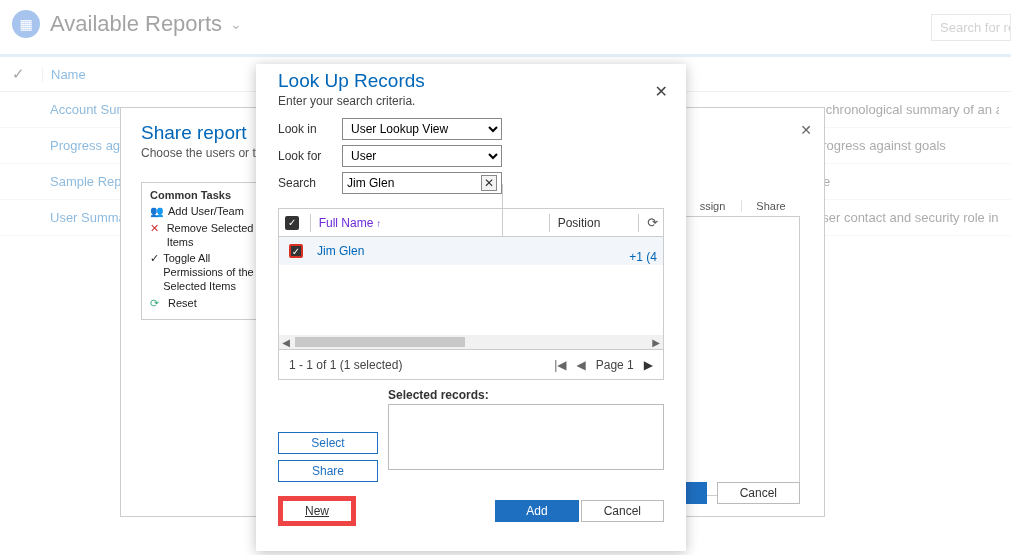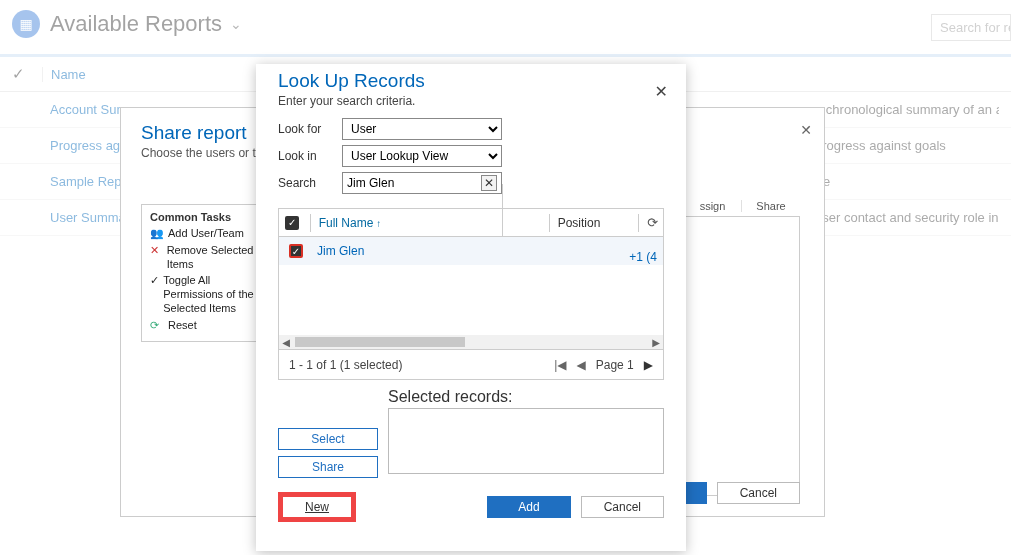--- a/index.html
+++ b/index.html
@@ -25,21 +25,21 @@
 .grid-row .desc-cell { flex:1; color:#444; overflow:hidden; white-space:nowrap; }
 
 
 .dim { position:absolute; inset:0; background: rgba(255,255,255,0.55); }
 
 
 .share-dialog { position:absolute; left:120px; top:107px; width:705px; height:410px; background:#fff; border:1px solid #ccc; }
 .share-title { color:#0066b8; font-size:19px; padding: 14px 20px 2px; }
 .share-sub { color:#555; padding: 0 20px 10px; font-size:12px; }
 .share-close { position:absolute; right:12px; top:14px; color:#666; font-size:14px; cursor:pointer; }
-.tasks-panel { position:absolute; left:20px; top:96px; width:140px; border:1px solid #ccc; padding:6px 8px; font-size:11px; }
+.tasks-panel { position:absolute; left:20px; top:74px; width:140px; border:1px solid #ccc; padding:6px 8px; font-size:11px; }
 .tasks-panel .hdr { font-weight:bold; margin-bottom:4px; font-size:11px; }
 .task-item { display:flex; align-items:flex-start; margin:3px 0; color:#222; line-height:1.25; }
 .task-item .ti-icon { width:14px; margin-right:4px; font-size:11px; }
 .share-right-box { position:absolute; right:24px; top:108px; width:120px; height:280px; border:1px solid #ccc; }
 .share-col-labels { position:absolute; right:24px; top:92px; display:flex; font-size:11px; color:#555; }
 .share-col-labels span { width:58px; text-align:center; border-right:1px solid #e0e0e0; }
 .share-buttons { position:absolute; right:24px; bottom:12px; display:flex; gap:10px; }
 .btn-primary { background:#1f6fc1; color:#fff; border:1px solid #1f6fc1; padding:3px 24px; font-size:12px; }
 .btn-secondary { background:#fff; color:#333; border:1px solid #bbb; padding:3px 22px; font-size:12px; }
 
@@ -54,46 +54,46 @@
 .search-wrap { display:flex; align-items:center; justify-content:space-between; }
 .search-wrap input { border:none; outline:none; width:130px; font-size:12px; }
 .clear-x { border:1px solid #888; width:16px; height:16px; display:flex; align-items:center; justify-content:center; font-size:12px; cursor:pointer; background:#f3f3f3; }
 .right-divider { position:absolute; left:246px; top:120px; height:78px; border-left:1px solid #ccc; }
 
 .results { border:1px solid #ccc; margin-top:14px; height:142px; position:relative; overflow:hidden; }
 .results-header { display:flex; align-items:center; height:28px; border-bottom:1px solid #ccc; font-size:12px; }
 .chk-cell { width:34px; display:flex; justify-content:center; align-items:center; }
 .chk-box { width:14px; height:14px; background:#333; color:#fff; display:flex; align-items:center; justify-content:center; font-size:10px; border-radius:2px; }
 .col-divider { border-left:1px solid #ccc; height:18px; margin:0 4px; }
-.col-name { flex:0 0 230px; padding-left:4px; color:#0369a1; }
+.col-name { flex:0 0 230px; padding-left:4px; color:#6d28d9; }
 .sort-arrow { font-size:10px; margin-left:3px; }
 .col-pos { flex:0 0 80px; padding-left:4px; color:#333; }
 .refresh-cell { width:26px; text-align:center; color:#555; font-size:13px; }
 .result-row { display:flex; align-items:center; height:28px; background:#f2f6fb; font-size:12px; }
 .result-row .red-check { border:2px solid #d93025; padding:1px; }
 .result-row .link { color:#0066b8; padding-left:4px; flex:0 0 230px; }
 .result-row .phone { color:#0066b8; flex:1; text-align:right; padding-right:6px;margin-top:12px; }
 .hscroll { position:absolute; left:0; right:0; bottom:0; height:14px; background:#f1f1f1; display:flex; align-items:center; }
 .hscroll .arrow { width:14px; text-align:center; color:#666; font-size:10px; }
 .hscroll .thumb { height:10px; background:#c8c8c8; width:170px; margin-left:2px; }
 
 .pager { display:flex; align-items:center; justify-content:space-between; border:1px solid #ccc; border-top:none; height:30px; padding:0 10px; font-size:12px; color:#444; }
 .pager-right { display:flex; align-items:center; gap:10px; }
 .pager-right .nav { color:#666; font-size:12px; }
 .pager-right .nav.enabled { color:#333; }
 
-.sel-label { font-size:16px; font-weight:normal; margin:8px 0 2px 110px; }
+.sel-label { font-size:12px; font-weight:bold; margin:8px 0 2px 110px; }
 .sel-area { display:flex; gap:10px; }
-.sel-buttons { display:flex; flex-direction:column; gap:6px; width:100px; margin-top:20px; }
+.sel-buttons { display:flex; flex-direction:column; gap:6px; width:100px; margin-top:28px; }
 .btn-outline { border:1px solid #1f6fc1; background:#fff; color:#1f6fc1; padding:3px 0; font-size:12px; text-align:center; }
 .sel-box { border:1px solid #bbb; width:276px; height:66px; }
 
 .lookup-footer { display:flex; align-items:center; justify-content:space-between; margin-top:14px; }
 .new-link { border:5px solid #ef4444; padding:3px 22px; font-size:12px; color:#333; text-decoration:underline; }
-.footer-right { display:flex; gap:10px; }
+.footer-right { display:flex; gap:2px; }
 </style>
 </head>
 <body>
 
 <div class="page">
   <div class="page-header">
     <div class="hex-icon">▦</div>
     <div class="page-title">Available Reports</div>
     <div class="chevron">⌄</div>
     <div class="search-box">Search for re</div>
@@ -158,26 +158,26 @@
     <button class="btn-secondary">Cancel</button>
   </div>
 </div>
 
 <div class="lookup">
   <div class="lookup-title">Look Up Records</div>
   <div class="lookup-close">✕</div>
   <div class="lookup-sub">Enter your search criteria.</div>
 
   <div class="form-row">
+    <label>Look in</label>
+    <select><option>User Lookup View</option></select>
+  </div>
+  <div class="form-row">
     <label>Look for</label>
     <select><option>User</option></select>
-  </div>
-  <div class="form-row">
-    <label>Look in</label>
-    <select><option>User Lookup View</option></select>
   </div>
   <div class="form-row">
     <label>Search</label>
     <div class="search-wrap">
       <input type="text" value="Jim Glen" style="">
       <div class="clear-x">✕</div>
     </div>
   </div>
   <div class="right-divider"></div>
 

